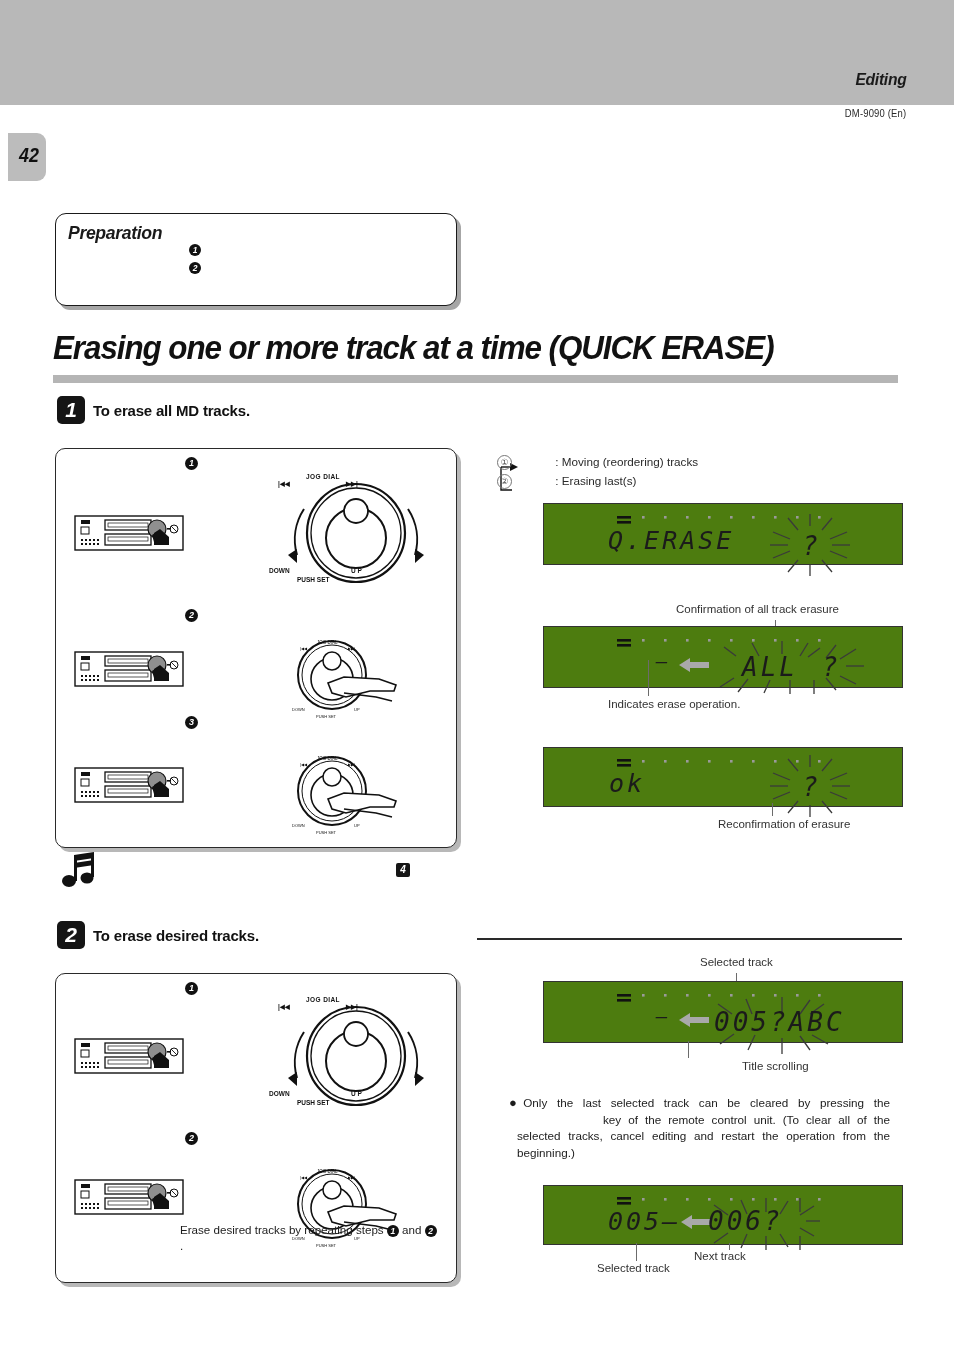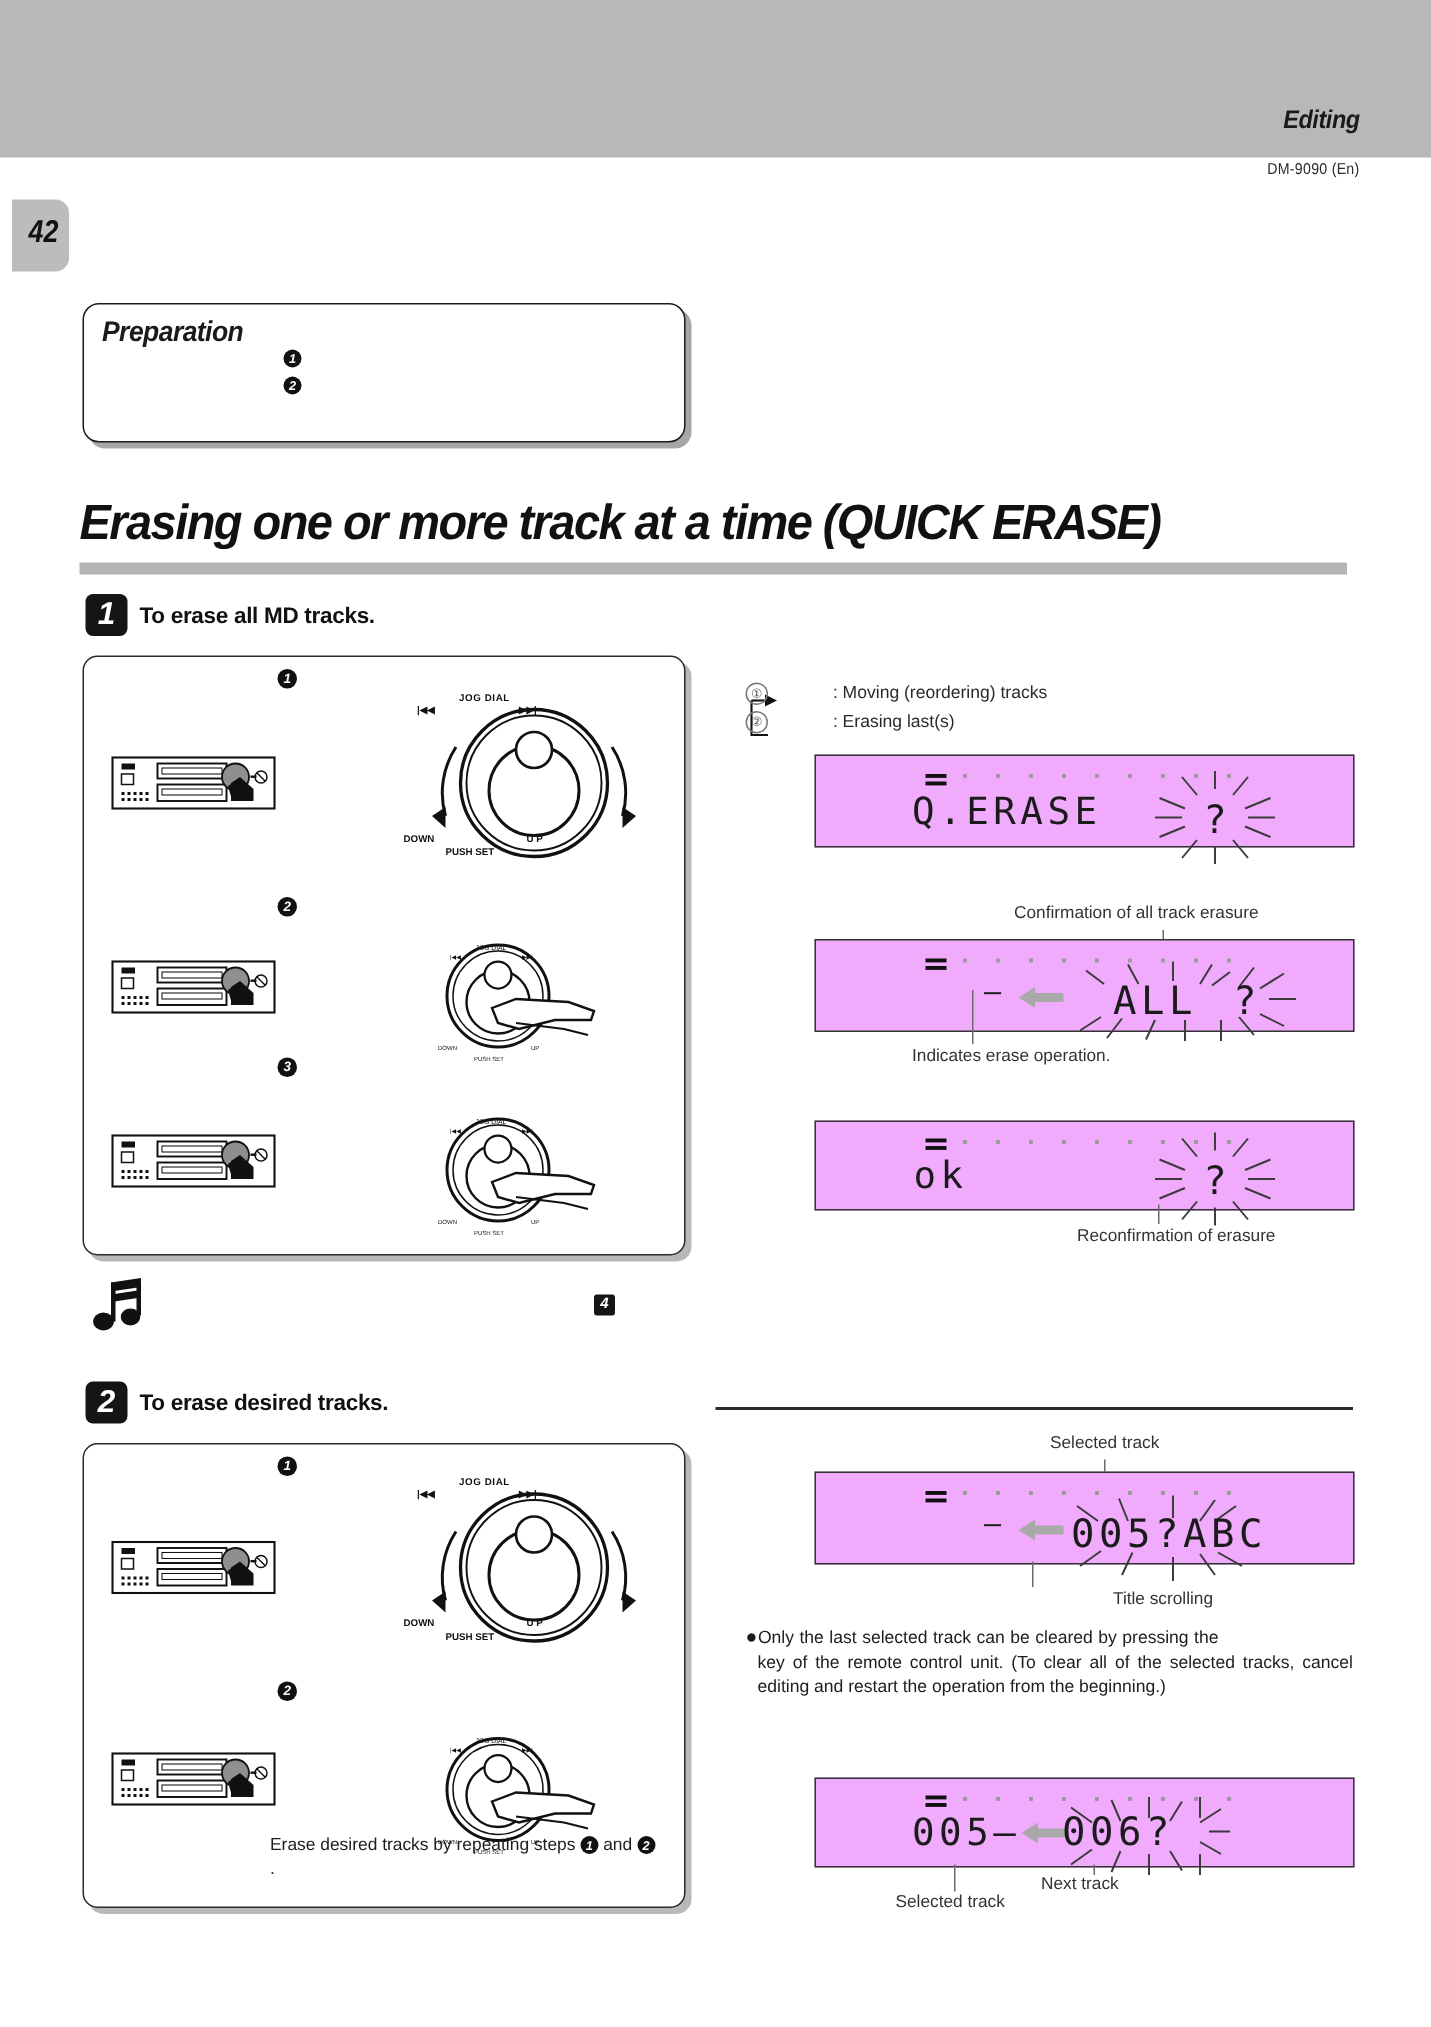--- a/index.html
+++ b/index.html
@@ -66,52 +66,53 @@
   }
   .step-label{
     font-size:15px;font-weight:bold;color:#111;
     letter-spacing:-0.2px;
   }
 
   
   .fig-box{
     background:#fff;border:1.3px solid #2a2a2a;border-radius:10px;
     box-shadow:4px 4px 0 rgba(0,0,0,0.28);
+    margin-top:11px;
   }
 
   
   .fignum{
     width:13px;height:13px;border-radius:50%;background:#111;color:#fff;
     font-size:9px;line-height:13px;text-align:center;font-weight:bold;
     font-style:italic;
   }
 
   
   .deck{width:110px;height:36px;}
 
   
   .lcd{
-    background:#f0abfc;border:1.1px solid #333;
+    background:#4d7c0f;border:1.1px solid #333;font-style:italic;
   }
   .lcd-dotrow{position:absolute;left:76px;top:9px;}
   .lcd-text{
     position:absolute;font-family:"DejaVu Sans Mono", monospace;
     font-size:25px;color:#1b1b1b;letter-spacing:3px;white-space:nowrap;
   }
   .callout-txt{
     font-size:11.5px;color:#333;white-space:nowrap;
   }
   .callout-line{background:#6b6b6b;width:1.4px;}
 
   
   #notes{
     left:497px;top:1083px;width:405px;font-size:11.7px;line-height:16.6px;
     color:#1c1c1c;text-align:justify;
   }
-  #notes p{margin:0;text-indent:-8px;padding-left:8px;}
+  #notes p{margin:12px;text-indent:-8px;padding-left:8px;}
   .dot{font-size:13px;}
 
   
   #music-note{left:60px;top:852px;}
   #ref-chip{
     left:396px;top:863px;width:14px;height:14px;background:#151515;
     color:#fff;font-size:10px;font-weight:bold;font-style:italic;
     text-align:center;line-height:14px;border-radius:2px;
   }
   #repeat-note{

